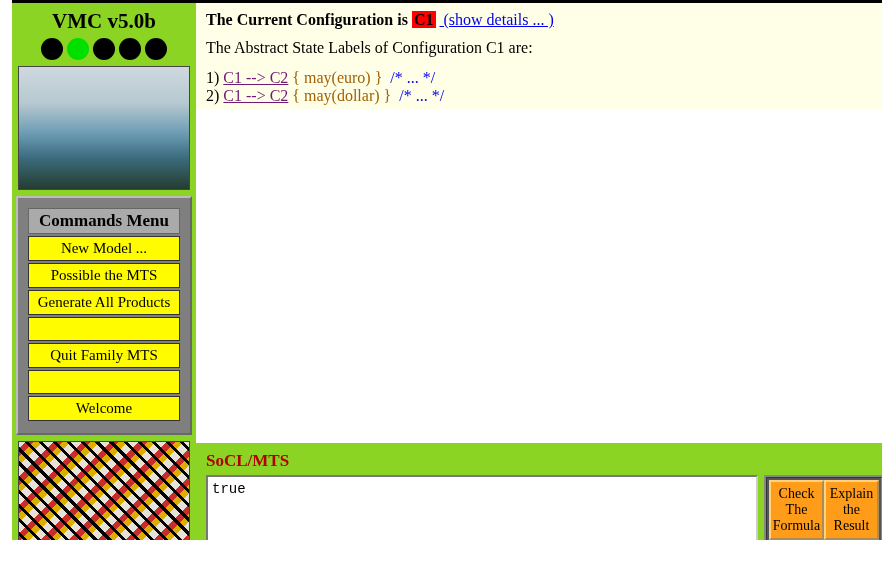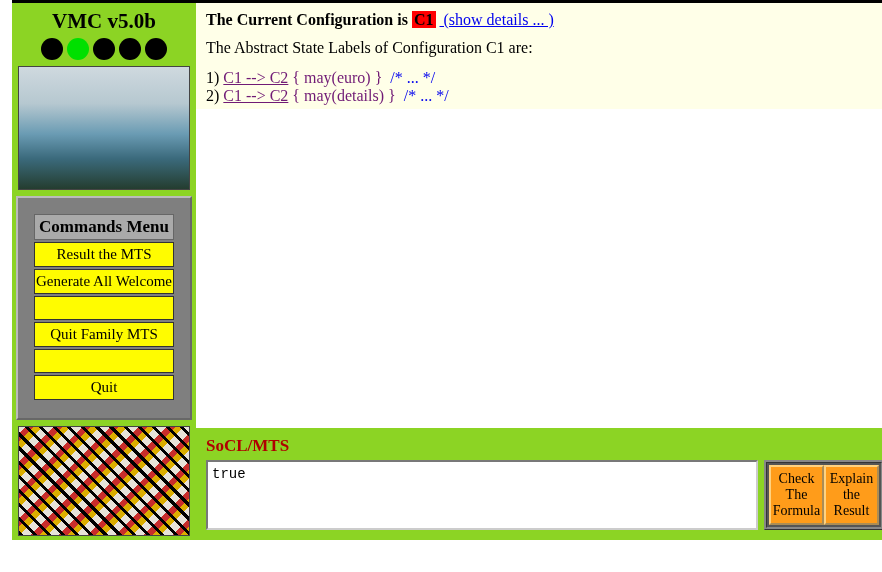--- a/index.html
+++ b/index.html
@@ -9,42 +9,42 @@
     .title { font-size: 21px; font-weight: bold; text-align: center; padding: 2px 0; }
     .dots { display: flex; justify-content: center; gap: 4px; padding: 2px 0 6px; }
     .dot { width: 22px; height: 22px; border-radius: 50%; background: #000; }
     .dot.green { background: #00e000; }
     .painting {
       width: 172px; height: 124px; margin: 0 auto 6px; border: 1px solid #444;
       background:
         linear-gradient(180deg, #cfd9df 0%, #b6c8d0 30%, #6a9bb3 55%, #3b6a7c 75%, #243d2f 100%),
         radial-gradient(circle at 30% 60%, rgba(255,255,255,.5), rgba(255,255,255,0) 40%);
     }
-    .menu-box { background: #7f7f7f; border: 2px outset #bbb; padding: 16px; }
+    .menu-box { background: #7f7f7f; border: 2px outset #bbb; padding: 10px; }
     .menu-header { background: #aaa; text-align: center; font-weight: bold; font-size: 17px; padding: 2px; border: 1px solid #666; margin-bottom: 2px; }
     .menu-item { display: block; width: 100%; background: #fffc00; border: 1px solid #333; text-align: center; font-family: inherit; font-size: 15px; padding: 3px 0; margin-bottom: 2px; cursor: pointer; }
     .menu-item.empty { height: 24px; }
     .artwork2 {
       width: 172px; height: 110px; margin: 6px auto 0; border: 1px solid #444;
       background:
         repeating-linear-gradient(45deg, #000 0 3px, transparent 3px 10px),
         repeating-linear-gradient(-45deg, #f2c400 0 6px, #d33 6px 12px, #fff 12px 20px),
         #e7e2d8;
       background-blend-mode: multiply;
     }
     .main { display: grid; grid-template-rows: 1fr auto; }
     .content { background: #ffffe8; padding: 8px 10px; overflow: auto; }
     .line1 { margin-bottom: 10px; font-weight: bold; }
     .c1-badge { background: #f00; color: #000; padding: 0 2px; }
     .show-link { color: #0000ee; text-decoration: underline; font-weight: normal; margin-left: 4px; cursor: pointer; }
     .line2 { font-weight: normal; margin-bottom: 12px; }
     .line3 { font-weight: bold; margin-bottom: 4px; }
     .evo-row { font-weight: normal; }
     .evo-link { color: #701a75; text-decoration: underline; cursor: pointer; }
-    .evo-text { color: #701a75; }
+    .evo-text { color: #a16207; }
     .comment { color: #0000ee; margin-left: 4px; }
     .content-pad { background: #fff; height: 100%; }
     .upper { background: #ffffe8; padding-bottom: 4px; }
     .footer { background: #8cd424; padding: 8px 10px 10px; }
     .socl-label { color: #b00000; font-weight: bold; font-size: 17px; margin-bottom: 4px; }
     .footer-row { display: flex; align-items: stretch; gap: 6px; }
     .formula { flex: 1; font-family: "Courier New", monospace; font-size: 14px; padding: 4px; resize: none; height: 70px; border: 2px inset #ccc; background: #fff; }
     .btn-group { display: flex; gap: 0; border: 3px ridge #888; background: #555; padding: 2px; }
     .fbtn { background: #ff9c1a; border: 2px outset #ffd280; font-family: inherit; font-size: 14px; width: 55px; text-align: center; cursor: pointer; line-height: 1.15; padding: 2px 1px; }
   </style>
@@ -57,42 +57,43 @@
     <div class="dots">
       <div class="dot"></div>
       <div class="dot green"></div>
       <div class="dot"></div>
       <div class="dot"></div>
       <div class="dot"></div>
     </div>
     <div class="painting"></div>
     <div class="menu-box">
       <div class="menu-header">Commands Menu</div>
-      <button class="menu-item">Result the MTS</button>
-      <button class="menu-item">Generate All Welcome</button>
+      <button class="menu-item">New Model ...</button>
+      <button class="menu-item">Possible the MTS</button>
+      <button class="menu-item">Generate All Products</button>
       <button class="menu-item empty"></button>
       <button class="menu-item">Quit Family MTS</button>
       <button class="menu-item empty"></button>
-      <button class="menu-item">Quit</button>
+      <button class="menu-item">Welcome</button>
     </div>
     <div class="artwork2"></div>
   </aside>
 
   <main class="main">
     <div class="content-pad">
       <div class="content upper">
         <div class="line1">
           <span>The Current Configuration is </span><span class="c1-badge">C1</span><a class="show-link"> (show details ... )</a>
         </div>
         <div class="line2">The Abstract State Labels of Configuration C1 are:</div>
         <div class="evo-row">
           <span>1) </span><a class="evo-link">C1 --&gt; C2</a><span class="evo-text"> { may(euro) } </span><span class="comment"> /* ... */</span>
         </div>
         <div class="evo-row">
-          <span>2) </span><a class="evo-link">C1 --&gt; C2</a><span class="evo-text"> { may(details) } </span><span class="comment"> /* ... */</span>
+          <span>2) </span><a class="evo-link">C1 --&gt; C2</a><span class="evo-text"> { may(dollar) } </span><span class="comment"> /* ... */</span>
         </div>
       </div>
     </div>
 
     <div class="footer">
       <div class="socl-label">SoCL/MTS</div>
       <div class="footer-row">
         <textarea class="formula" style="">true</textarea>
         <div class="btn-group">
           <button class="fbtn">Check The Formula</button>

